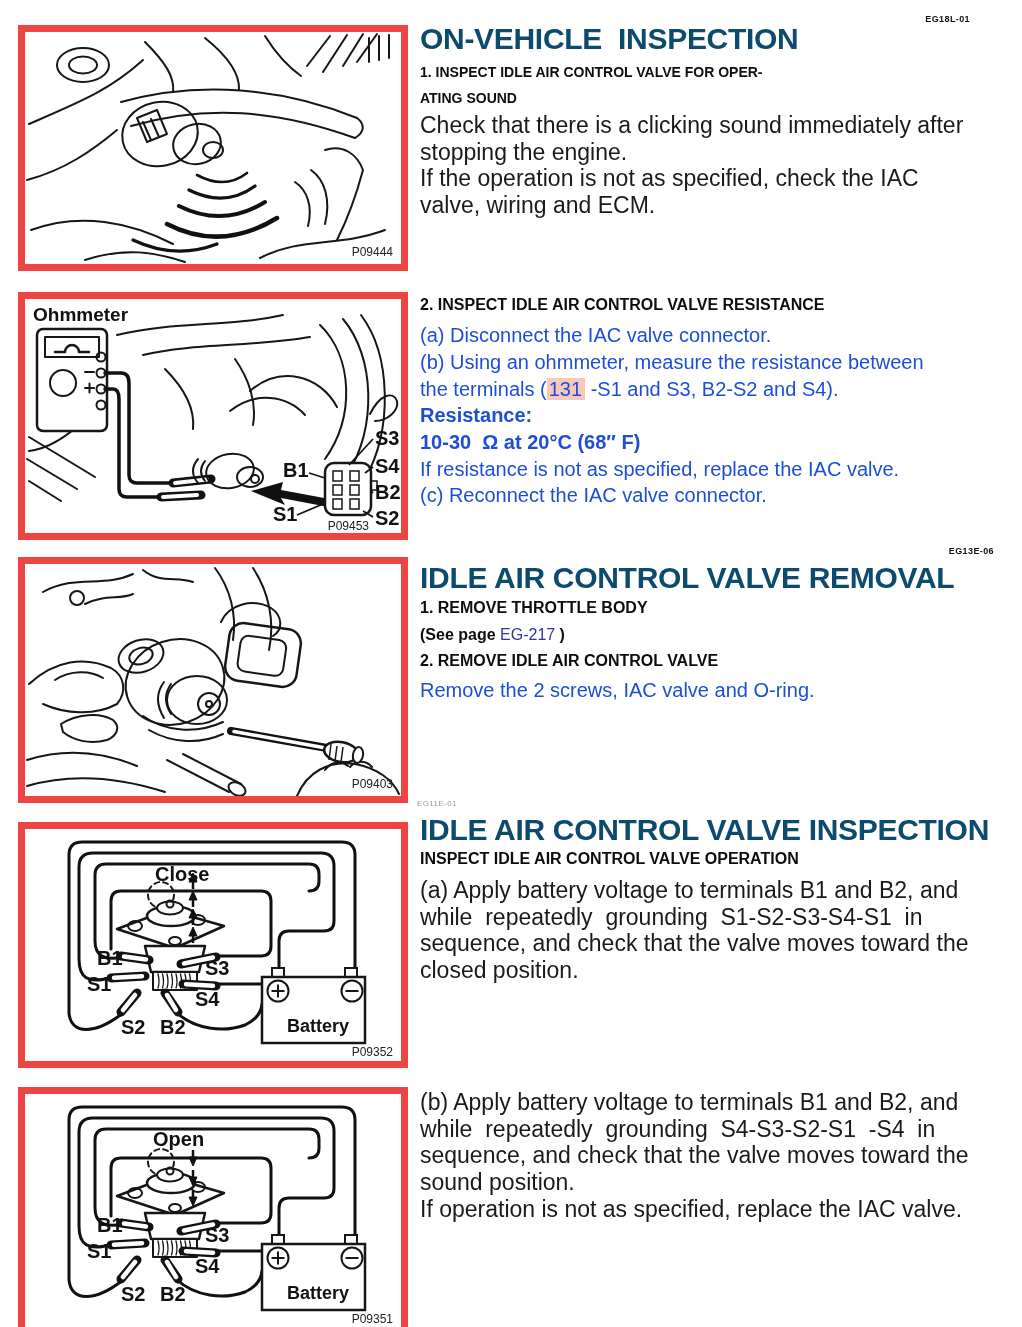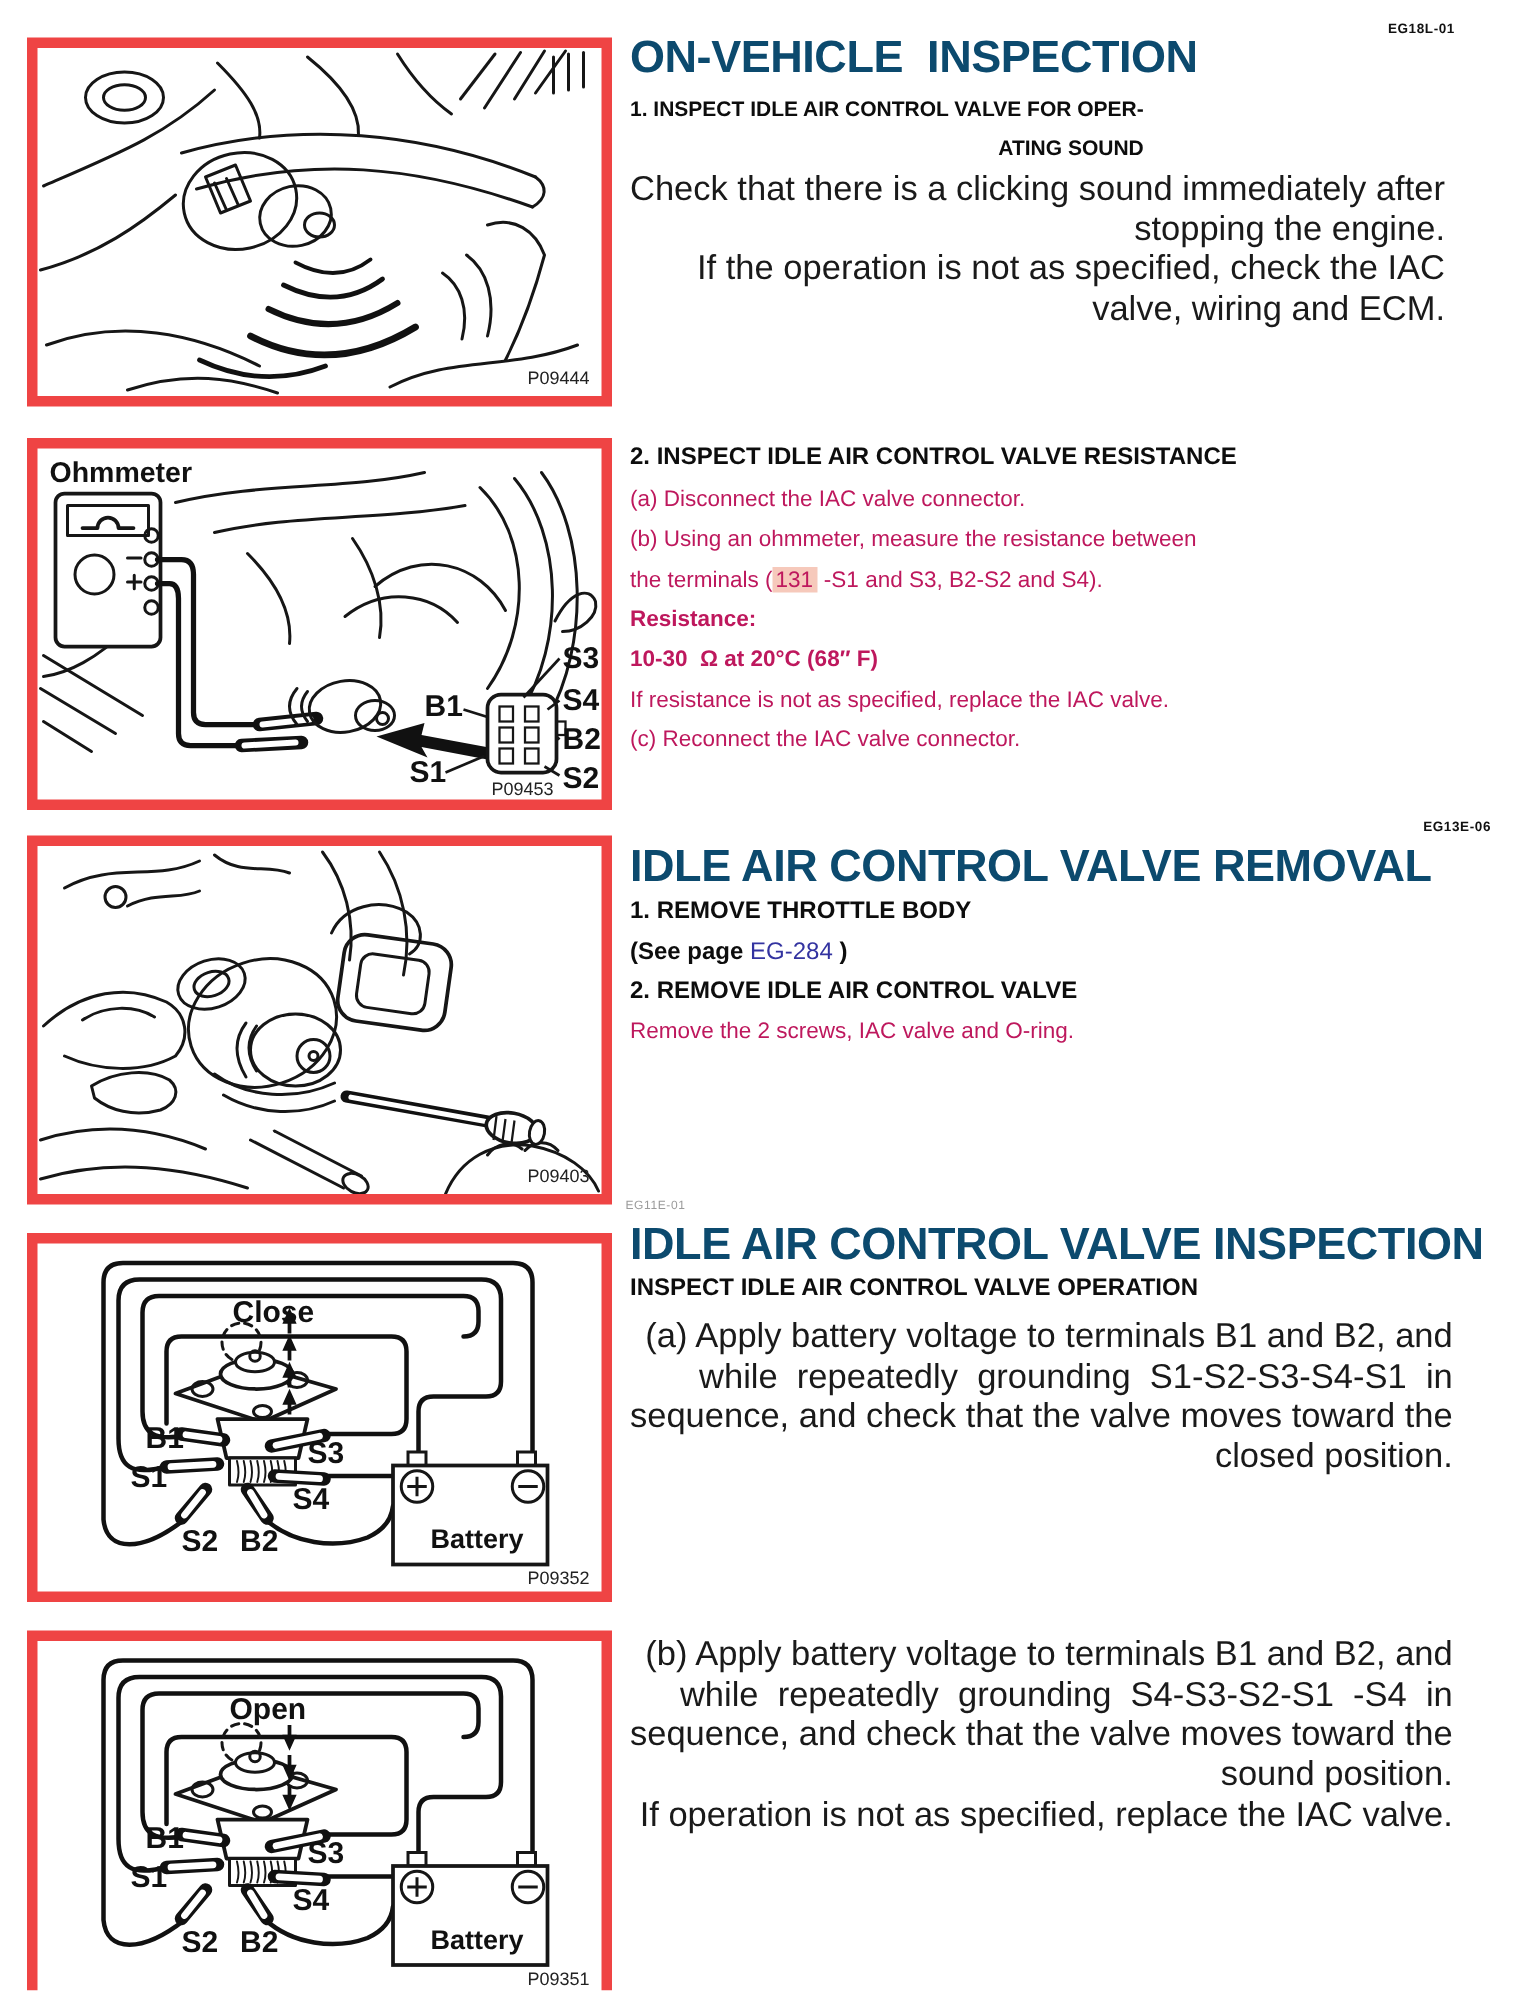--- a/index.html
+++ b/index.html
@@ -6,26 +6,26 @@
   .page{position:relative;width:1022px;height:1327px;background:#ffffff;overflow:hidden;
         font-family:"Liberation Sans",sans-serif;color:#151515;}
   .panel{position:absolute;left:18px;width:376px;border:7px solid #ef4444;background:#fff;}
   #panel-sound{top:25px;height:232px;}
   #panel-ohmmeter{top:292px;height:234px;}
   #panel-removal{top:557px;height:232px;}
   #panel-close{top:822px;height:232px;}
   #panel-open{top:1087px;height:234px;}
   .panel svg{display:block;width:100%;height:100%;}
 
-  .abs{position:absolute;text-align:right;}
+  .abs{position:absolute;}
   .sec-code{font-weight:bold;font-size:9px;letter-spacing:.4px;color:#111;}
   .sec-code.gray{color:#9a9a9a;font-size:8px;font-weight:normal;}
   .title{font-weight:bold;font-size:30px;letter-spacing:-.3px;color:#0c4a6e;white-space:pre;}
   .h{font-weight:bold;font-size:16px;color:#0d0d0d;white-space:pre;}
-  .body-line{font-size:15px;color:#be185d;white-space:pre;}
+  .body-line{font-size:20px;color:#1d4ed8;white-space:pre;}
   .lines div{white-space:pre;}
   .lines.body-size div{font-size:23px;line-height:26.7px;color:#1a1a1a;}
   .lines.h-size div{font-size:14px;line-height:26px;font-weight:bold;color:#0d0d0d;}
   .hl{background:#f6c9bb;padding:0 3px 0 2px;}
   .link{color:#3333a0;font-weight:normal;cursor:pointer;}
   text{font-family:"Liberation Sans",sans-serif;}
 </style>
 </head>
 <body>
 
@@ -327,21 +327,21 @@
   <div class="abs body-line" style="left:420px;top:351px;">(b) Using an ohmmeter, measure the resistance between</div>
   <div class="abs body-line" style="left:420px;top:378px;"><span>the terminals (</span><span class="hl">131</span><span> -S1 and S3, B2-S2 and S4).</span></div>
   <div class="abs body-line" style="left:420px;top:404px;font-weight:bold;">Resistance:</div>
   <div class="abs body-line" style="left:420px;top:431px;font-weight:bold;">10-30  Ω at 20°C (68″ F)</div>
   <div class="abs body-line" style="left:420px;top:458px;">If resistance is not as specified, replace the IAC valve.</div>
   <div class="abs body-line" style="left:420px;top:484px;">(c) Reconnect the IAC valve connector.</div>
 
   <div class="abs sec-code" style="top:546px;right:28px;">EG13E-06</div>
   <div class="abs title" style="left:420px;top:561px;">IDLE AIR CONTROL VALVE REMOVAL</div>
   <div class="abs h" style="left:420px;top:599px;">1. REMOVE THROTTLE BODY</div>
-  <div class="abs h" style="left:420px;top:626px;"><span>(See page </span><span class="link">EG-284</span><span> )</span></div>
+  <div class="abs h" style="left:420px;top:626px;"><span>(See page </span><span class="link">EG-217</span><span> )</span></div>
   <div class="abs h" style="left:420px;top:652px;">2. REMOVE IDLE AIR CONTROL VALVE</div>
   <div class="abs body-line" style="left:420px;top:679px;">Remove the 2 screws, IAC valve and O-ring.</div>
 
   <div class="abs sec-code gray" style="left:417px;top:799px;">EG11E-01</div>
   <div class="abs h" style="left:420px;top:850px;">INSPECT IDLE AIR CONTROL VALVE OPERATION</div>
   <div class="abs title" style="left:420px;top:813px;">IDLE AIR CONTROL VALVE INSPECTION</div>
   <div class="abs lines body-size" style="left:420px;top:877px;">
       <div>(a) Apply battery voltage to terminals B1 and B2, and</div>
       <div>while  repeatedly  grounding  S1-S2-S3-S4-S1  in</div>
       <div>sequence, and check that the valve moves toward the</div>

